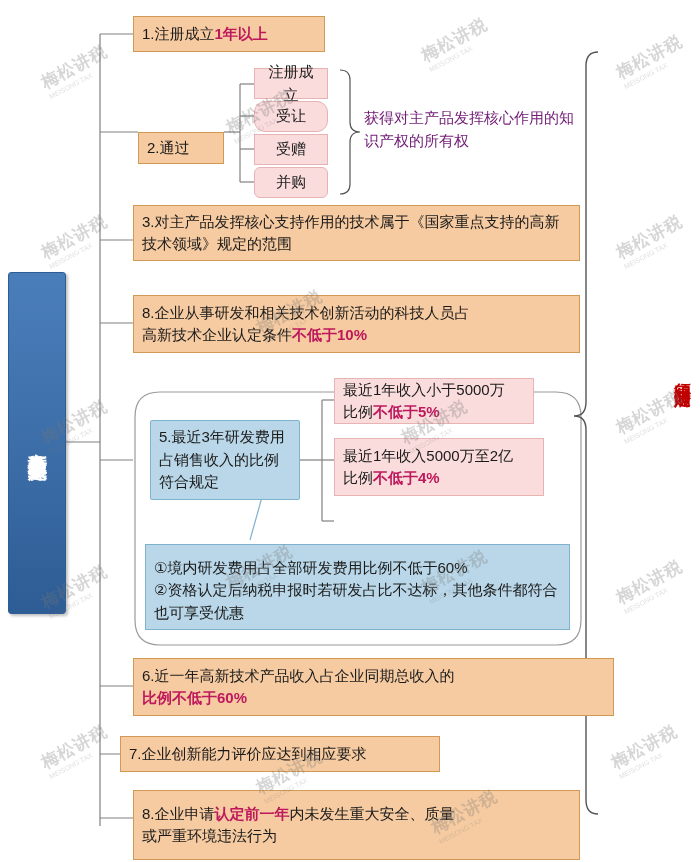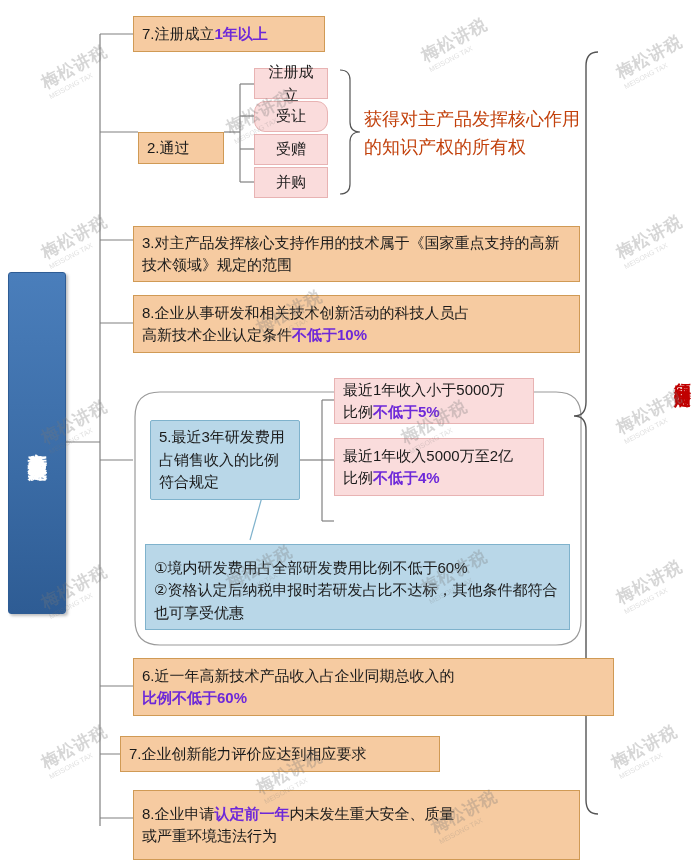--- a/index.html
+++ b/index.html
@@ -45,27 +45,27 @@
     line-height:1.5;
     padding:5px 8px;
     display:flex;
     align-items:center;
   }
   .box.orange{background:#f6cba1;border-color:#d09a55;}
   .box.pink{background:#fadcdc;border-color:#e8b3b3;}
   .box.blue{background:#b9d7e8;border-color:#7fb2cc;}
   .box.center{justify-content:center;text-align:center;}
   .box .t{display:block;width:100%;}
-  b.red{color:#6d28d9;font-weight:bold;}
+  b.red{color:#be185d;font-weight:bold;}
 
   .plain{
     position:absolute;
-    font-size:18px;
+    font-size:15px;
     line-height:1.55;
-    color:#c2410c;
+    color:#701a75;
   }
 
   .right-note{
     position:absolute;
     right:6px;top:370px;
     width:26px;
     color:#c00000;
     font-weight:bold;
     font-size:17px;
     line-height:1.45;
@@ -130,44 +130,44 @@
       <path d="M598 52 q-12 0 -12 14 L586 402 q0 14 -12 14 q12 0 12 14 L586 800 q0 14 12 14" stroke="#555" stroke-width="1.4"></path>
     </g>
   </svg>
 
   <div class="left-title">
     <span>高新技术企业认定条件</span>
   </div>
 
   <div class="box orange" style="left:133px;top:16px;width:192px;height:36px;">
     <span class="t">
-      <span>7.注册成立</span><b class="red">1年以上</b>
+      <span>1.注册成立</span><b class="red">1年以上</b>
     </span>
   </div>
 
   <div class="box orange" style="left:138px;top:132px;width:86px;height:32px;">
     <span class="t">2.通过</span>
   </div>
 
   <div class="box pink center" style="left:254px;top:68px;width:74px;height:31px;">
     <span class="t">注册成立</span>
   </div>
   <div class="box pink center" style="left:254px;top:101px;width:74px;height:31px;border-radius:11px;">
     <span class="t">受让</span>
   </div>
   <div class="box pink center" style="left:254px;top:134px;width:74px;height:31px;">
     <span class="t">受赠</span>
   </div>
-  <div class="box pink center" style="left:254px;top:167px;width:74px;height:31px;">
+  <div class="box pink center" style="left:254px;top:167px;width:74px;height:31px;border-radius:6px;">
     <span class="t">并购</span>
   </div>
 
   <div class="plain" style="left:364px;top:106px;width:222px;">获得对主产品发挥核心作用的知识产权的所有权</div>
 
-  <div class="box orange" style="left:133px;top:226px;width:447px;height:56px;">
+  <div class="box orange" style="left:133px;top:205px;width:447px;height:56px;">
     <span class="t">3.对主产品发挥核心支持作用的技术属于《国家重点支持的高新技术领域》规定的范围</span>
   </div>
 
   <div class="box orange" style="left:133px;top:295px;width:447px;height:58px;">
     <span class="t">
       <span>8.企业从事研发和相关技术创新活动的科技人员占</span><br>
       <span>高新技术企业认定条件</span><b class="red">不低于10%</b>
     </span>
   </div>
 

